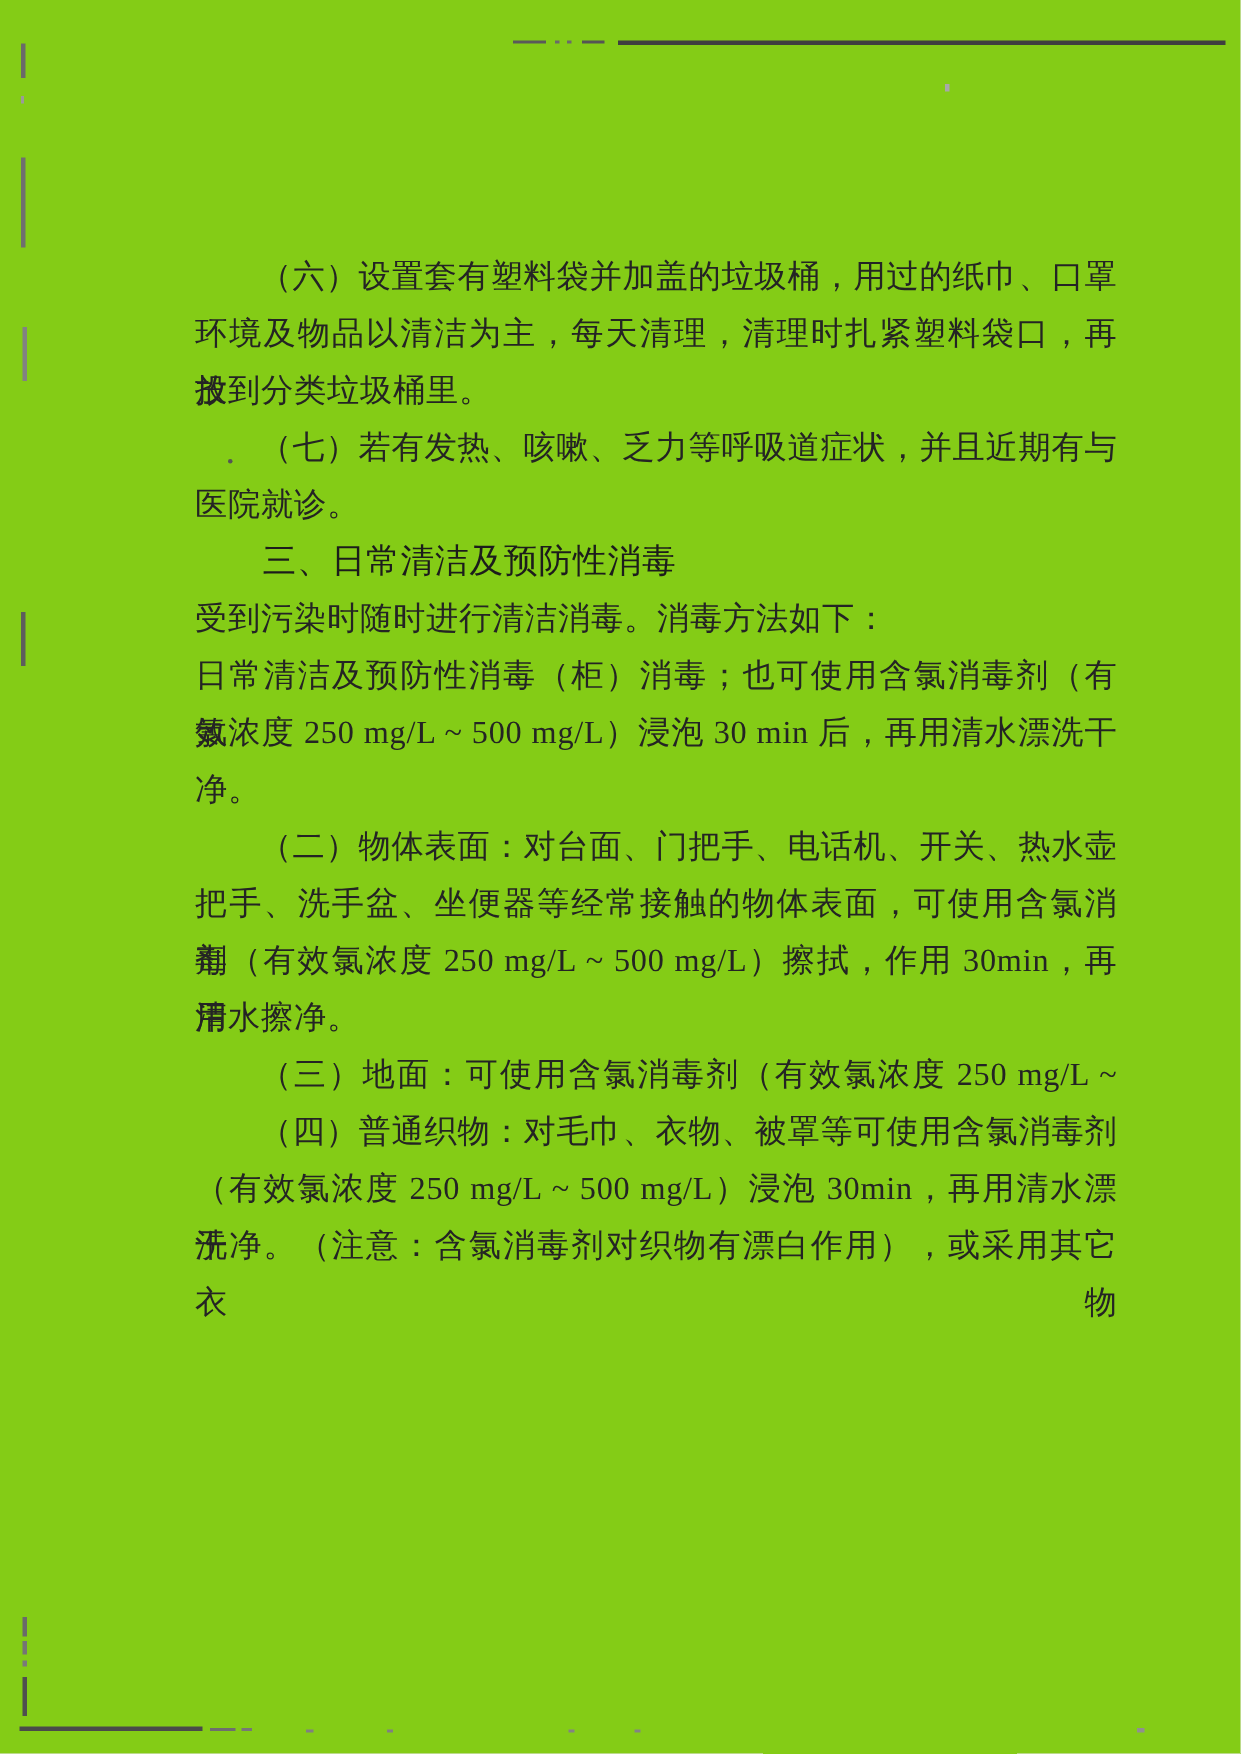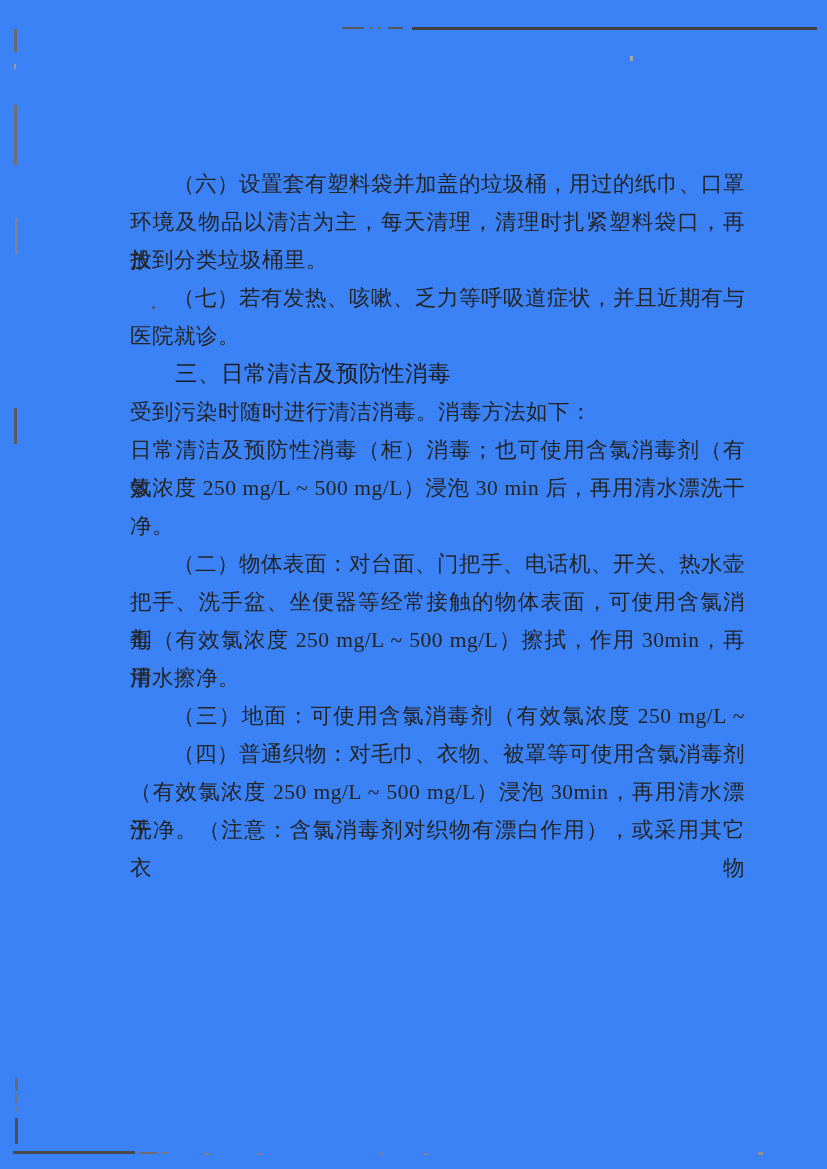--- a/index.html
+++ b/index.html
@@ -1,21 +1,21 @@
 <!DOCTYPE html>
 <html><head>
 <meta charset="utf-8">
 <style>
   html, body { margin: 0; padding: 0; background: #e8e8e8; }
   .page {
     position: relative;
     width: 827px;
     height: 1169px;
     margin: 0 auto;
-    background: #3b82f6;
+    background: #84cc16;
     overflow: hidden;
     font-family: "Liberation Serif", "DejaVu Serif", serif;
     color: #242424;
   }
   
   .doc {
     position: absolute;
     left: 130px;
     top: 165px;
     width: 615px;

